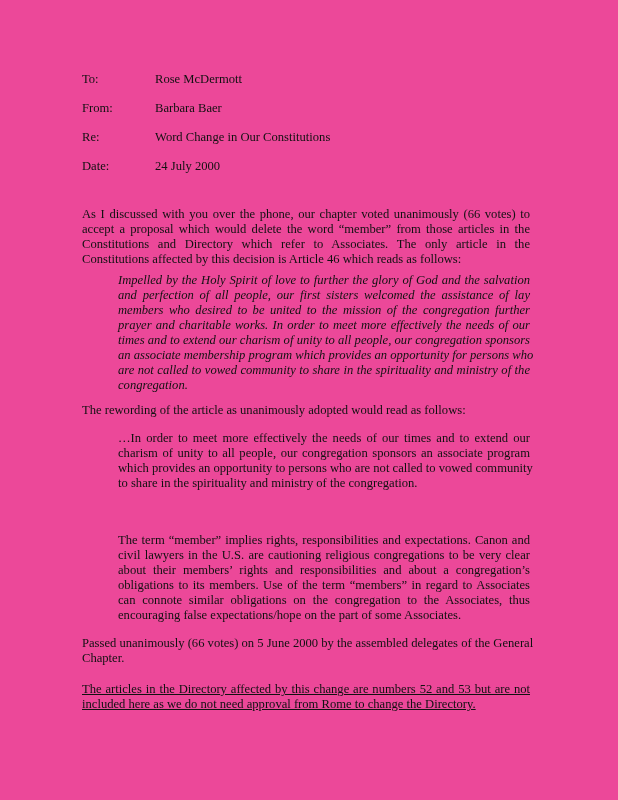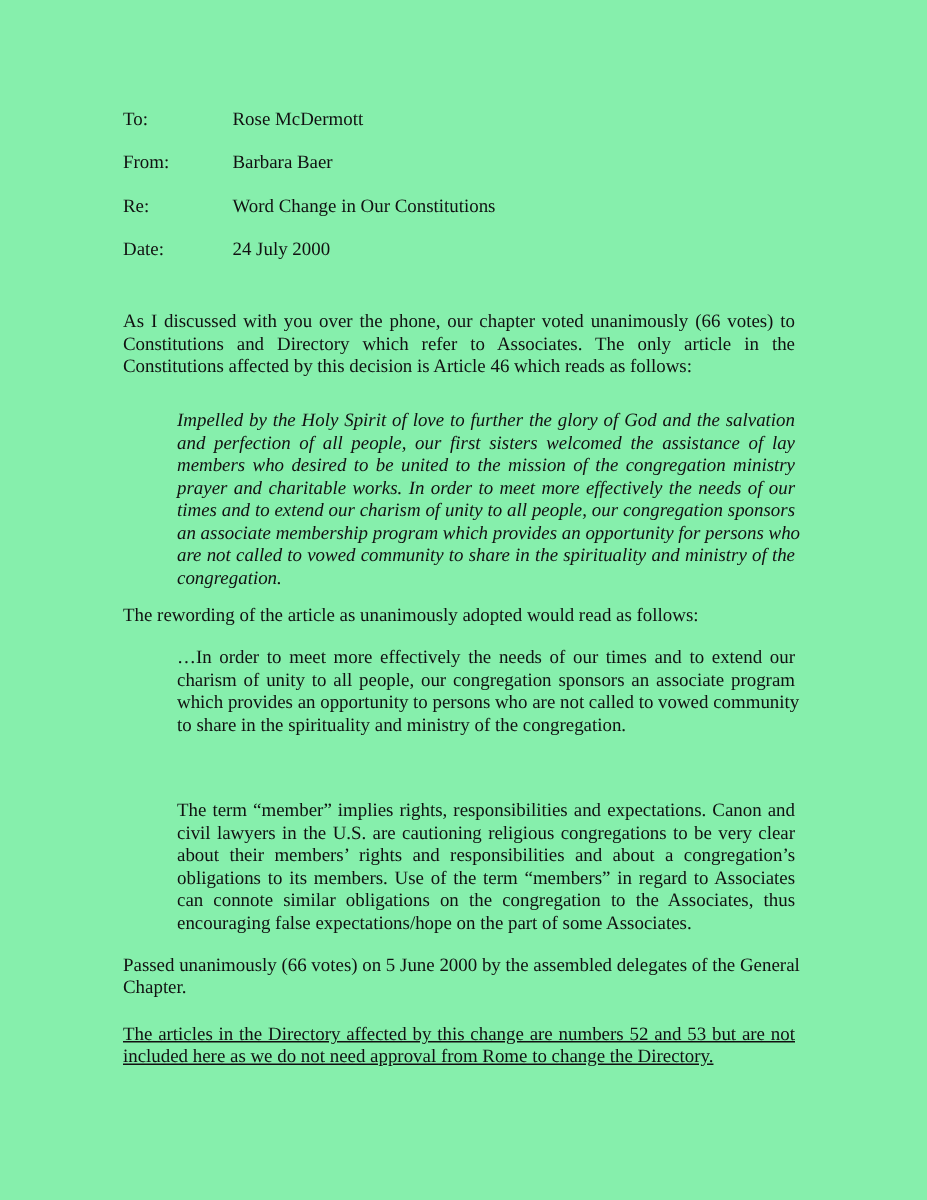--- a/index.html
+++ b/index.html
@@ -13,21 +13,21 @@
       position: relative;
       overflow: hidden;
       font-family: "Liberation Serif", "DejaVu Serif", serif;
       color: #111111;
       font-size: 12.6px;
     }
     .page {
       position: absolute;
       left: 0; top: 0;
       width: 618px; height: 800px;
-      background: #86efac;
+      background: #ec4899;
     }
     .header-block {
       position: absolute;
       left: 82px;
       top: 72px;
     }
     .header-row {
       position: relative;
       height: 29px;
       line-height: 15px;
@@ -87,28 +87,29 @@
       <span class="header-value">Word Change in Our Constitutions</span>
     </div>
     <div class="header-row">
       <span class="header-label">Date:</span>
       <span class="header-value">24 July 2000</span>
     </div>
   </div>
 
   <div class="para" style="top:207px;">
     <span class="line">As I discussed with you over the phone, our chapter voted unanimously (66 votes) to</span>
+    <span class="line">accept a proposal which would delete the word “member” from those articles in the</span>
     <span class="line">Constitutions and Directory which refer to Associates.  The only article in the</span>
     <span class="line last">Constitutions affected by this decision is Article 46  which reads as follows:</span>
   </div>
 
   <div class="quote" style="top:273px;font-style:italic;">
     <span class="line">Impelled by the Holy Spirit of love to further the glory of God and the salvation</span>
     <span class="line">and  perfection of all people, our first sisters welcomed the assistance of lay</span>
-    <span class="line">members who desired to be united to the mission of the congregation ministry</span>
+    <span class="line">members who desired to be united to the mission of the congregation further</span>
     <span class="line">prayer and charitable works.  In order to meet more effectively the needs of our</span>
     <span class="line">times and to extend our charism of unity to all people, our congregation sponsors</span>
     <span class="line">an associate membership program which provides an opportunity for persons who</span>
     <span class="line">are not called to vowed community to share in the spirituality and ministry of the</span>
     <span class="line last">congregation.</span>
   </div>
 
   <div class="para" style="top:403px;">
     <span class="line last">The rewording of the article as unanimously adopted would read as follows:</span>
   </div>

